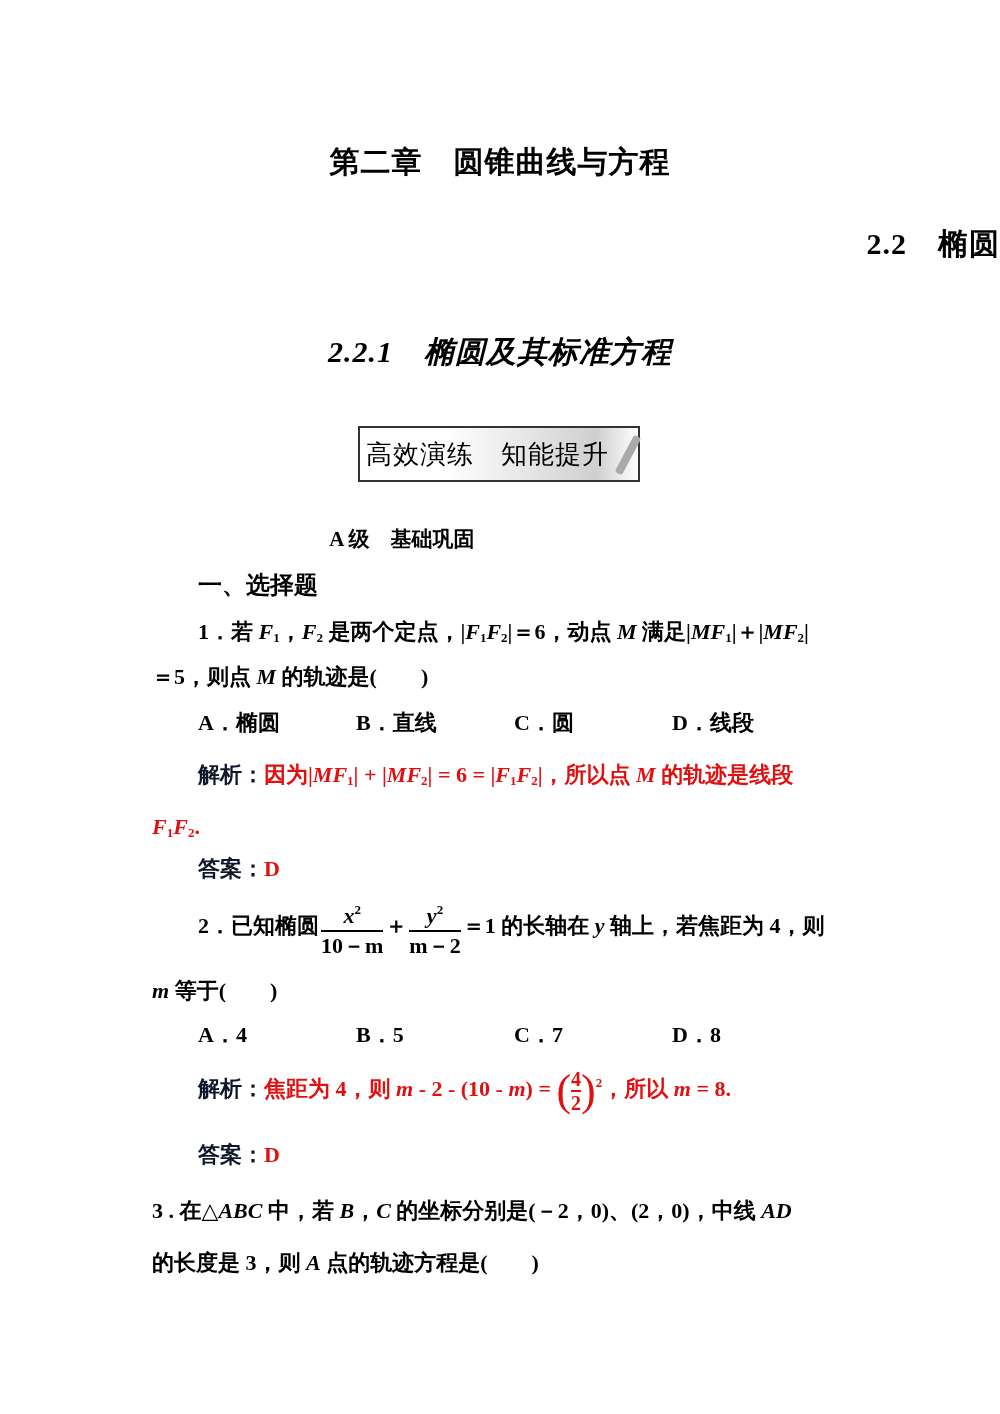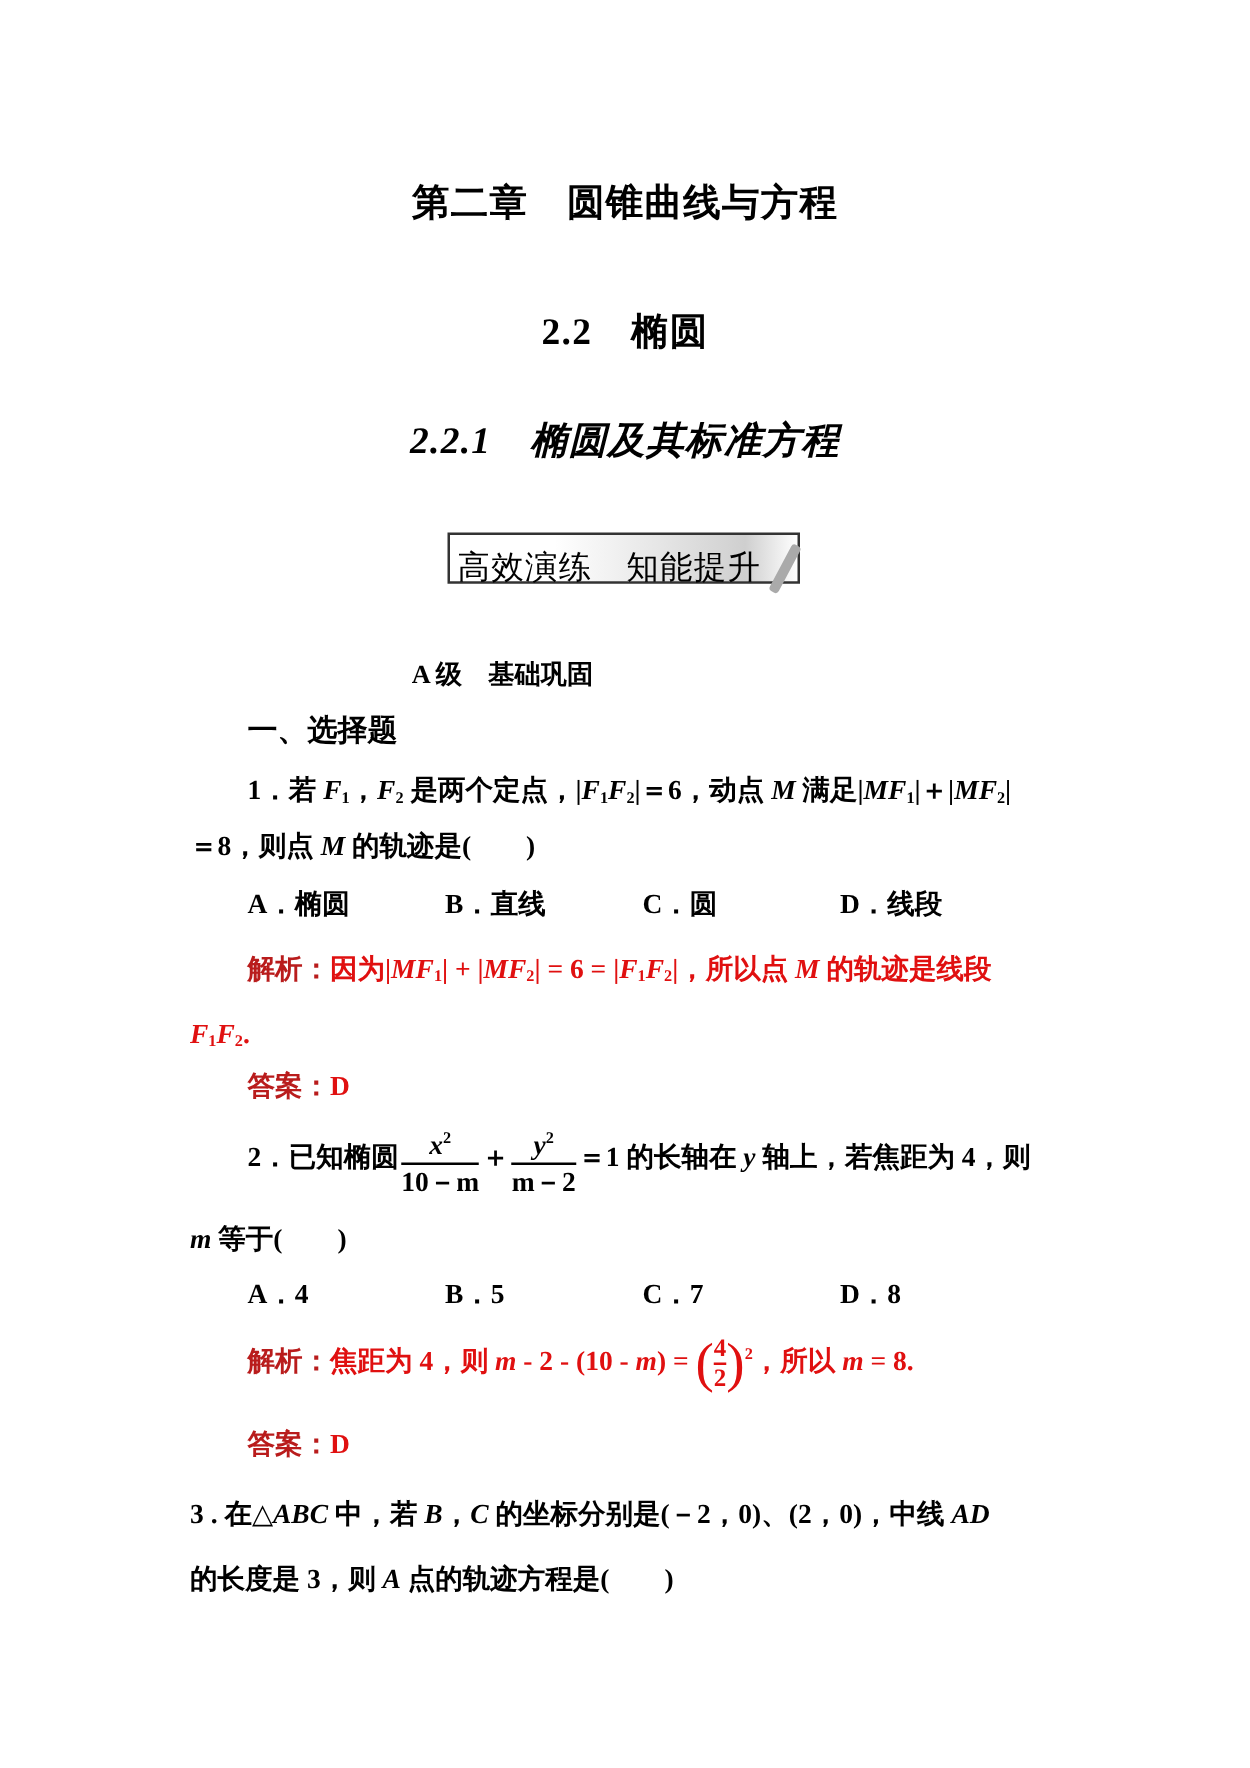--- a/index.html
+++ b/index.html
@@ -1,58 +1,58 @@
 <!DOCTYPE html>
 <html><head>
 <meta charset="utf-8">
 <style>
   html, body { margin: 0; padding: 0; background: #ffffff; }
   body { width: 1000px; height: 1414px; position: relative; overflow: hidden;
     font-family: "Liberation Serif", "DejaVu Serif", serif; color: #000; }
   .abs { position: absolute; }
   .title { left: 0; width: 1000px; text-align: center; font-weight: bold; font-size: 30px; letter-spacing: 1px; }
-  .banner { left: 358px; top: 426px; width: 282px; height: 41px; border: 2px solid #333;
+  .banner { left: 358px; top: 426px; width: 282px; height: 56px; border: 2px solid #333;
     box-sizing: border-box; background: linear-gradient(90deg, #fff 0%, #fff 30%, #e6e6e6 60%, #cfcfcf 85%, #fff 100%);
     font-family: "DejaVu Sans", sans-serif; font-size: 26px; line-height: 52px; padding-left: 6px; letter-spacing: 1px; }
   .brush { position: absolute; right: 6px; top: 6px; width: 8px; height: 42px; background: #aaa; transform: rotate(28deg); border-radius: 3px; }
   .line { font-size: 22px; font-weight: bold; white-space: nowrap; line-height: 30px; }
   .it { font-style: italic; }
   sub { font-size: 13px; vertical-align: -3px; }
   sup { font-size: 13px; vertical-align: 9px; }
-  .blue { color: #b91c1c; }
+  .blue { color: #0f172a; }
   .red { color: #e01010; }
   .frac { display: inline-block; vertical-align: middle; text-align: center; margin: 0 2px; }
   .frac .num { display: block; border-bottom: 2px solid #000; padding: 0 2px; line-height: 28px; }
   .frac .den { display: block; line-height: 28px; }
   .opts span { display: inline-block; }
   .paren { display: inline-block; font-size: 44px; font-weight: normal; vertical-align: middle; line-height: 44px; }
   .pfrac { display: inline-block; vertical-align: middle; text-align: center; font-size: 20px; }
   .pfrac .num { display: block; border-bottom: 2px solid #e01010; line-height: 22px; }
   .pfrac .den { display: block; line-height: 22px; }
 </style>
 </head>
 <body>
 
 <div class="abs title" style="top:142px;">第二章　圆锥曲线与方程</div>
-<div class="abs title" style="top:245px;">2.2　椭圆</div>
+<div class="abs title" style="top:224px;text-align:right;">2.2　椭圆</div>
 <div class="abs title" style="top:332px;font-style:italic;">2.2.1　椭圆及其标准方程</div>
 
 <div class="abs banner">
   <span>高效演练　知能提升</span>
   <span class="brush"></span>
 </div>
 
 <div class="abs line" style="left:0;width:804px;text-align:center;top:524px;font-size:21px;">A 级　基础巩固</div>
 <div class="abs line" style="left:198px;top:570px;font-size:24px;">一、选择题</div>
 
 <div class="abs line" style="left:198px;top:617px;">
   <span>1．</span><span>若 </span><span class="it">F</span><sub>1</sub><span>，</span><span class="it">F</span><sub>2</sub><span> 是两个定点，|</span><span class="it">F</span><sub>1</sub><span class="it">F</span><sub>2</sub><span>|＝6，动点 </span><span class="it">M</span><span> 满足|</span><span class="it">MF</span><sub>1</sub><span>|＋|</span><span class="it">MF</span><sub>2</sub><span>|</span>
 </div>
 <div class="abs line" style="left:152px;top:662px;">
-  <span>＝8，则点 </span><span class="it">M</span><span> 的轨迹是(　　)</span>
+  <span>＝5，则点 </span><span class="it">M</span><span> 的轨迹是(　　)</span>
 </div>
 <div class="abs line opts" style="left:198px;top:708px;">
   <span style="width:158px">A．椭圆</span><span style="width:158px">B．直线</span><span style="width:158px">C．圆</span><span>D．线段</span>
 </div>
 <div class="abs line red" style="left:198px;top:760px;">
   <span class="blue">解析：</span><span>因为|</span><span class="it">MF</span><sub>1</sub><span>| + |</span><span class="it">MF</span><sub>2</sub><span>| = 6 = |</span><span class="it">F</span><sub>1</sub><span class="it">F</span><sub>2</sub><span>|，所以点 </span><span class="it">M</span><span> 的轨迹是线段</span>
 </div>
 <div class="abs line red" style="left:152px;top:812px;">
   <span class="it">F</span><sub>1</sub><span class="it">F</span><sub>2</sub><span>.</span>
 </div>

